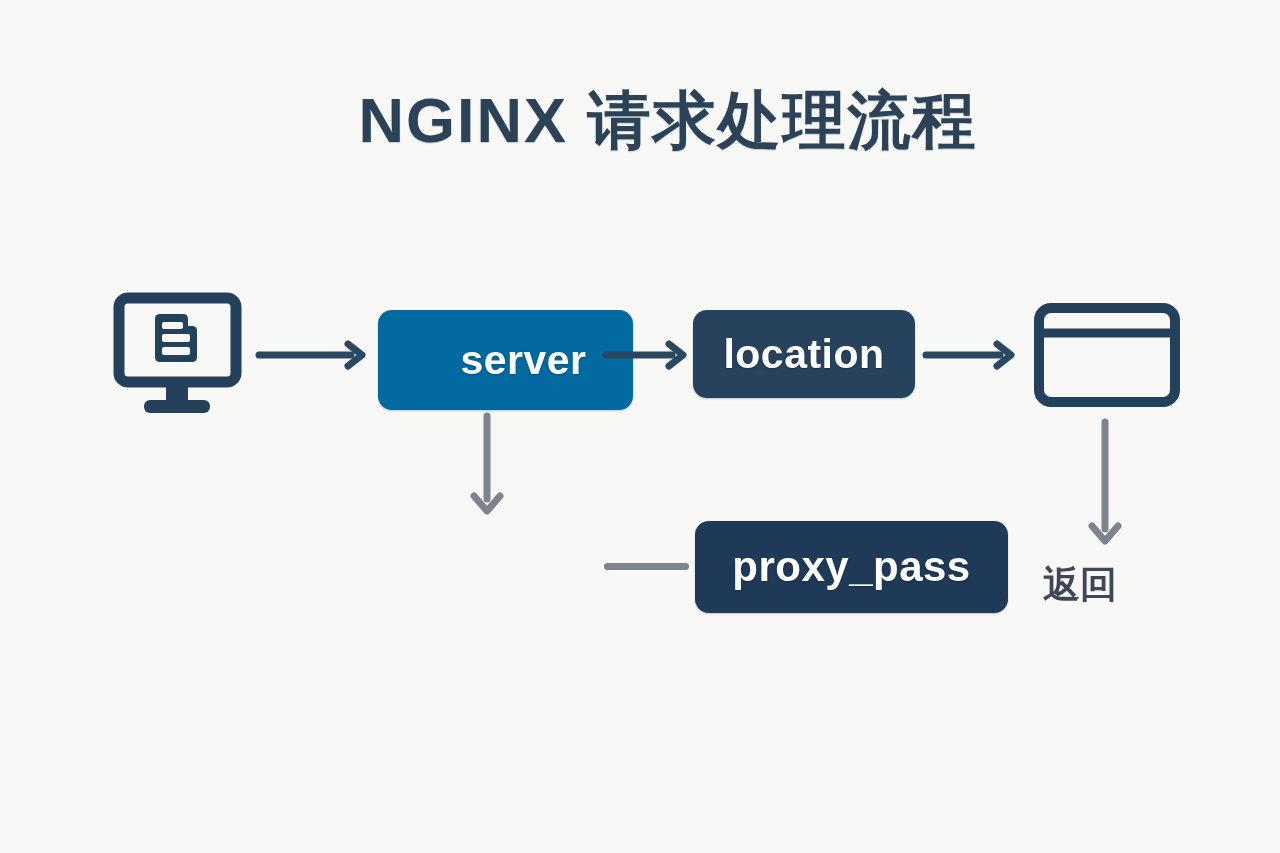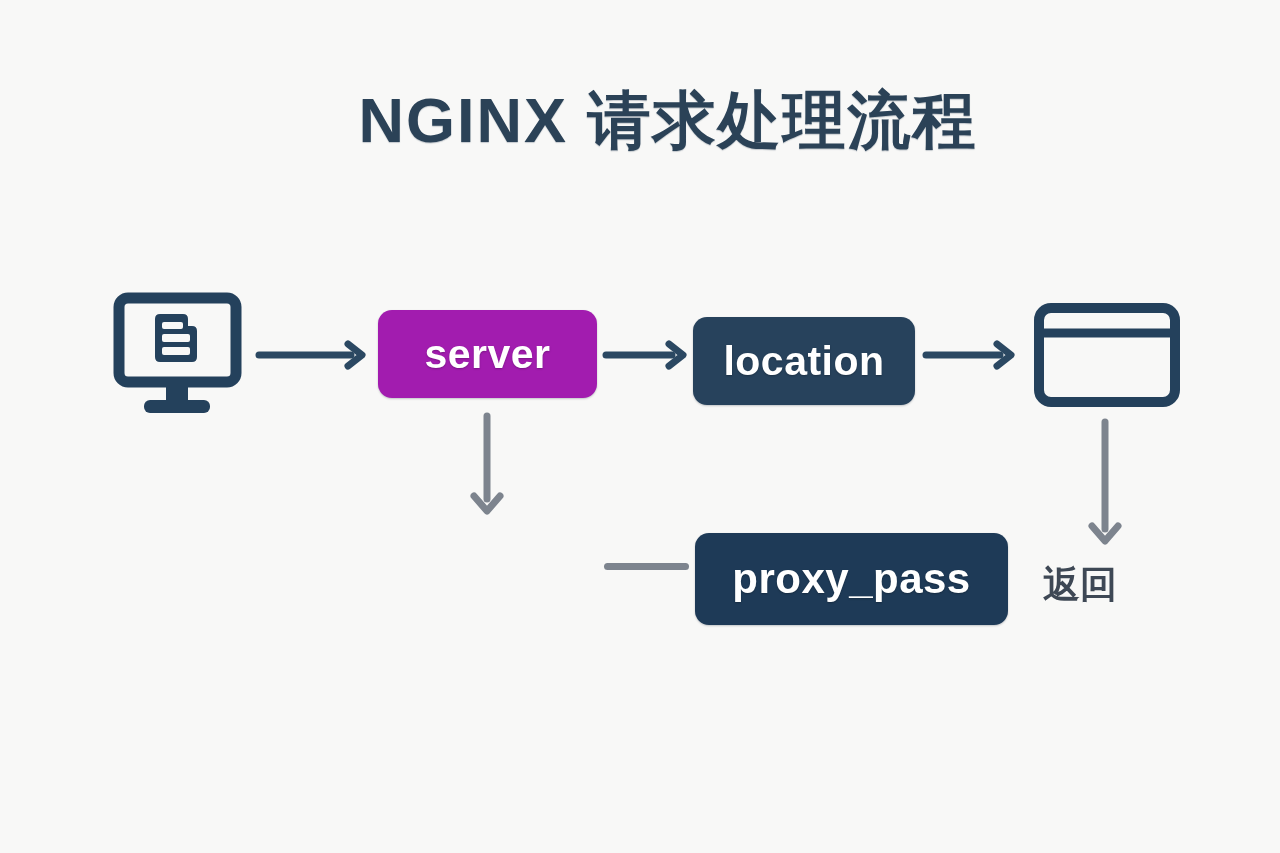--- a/index.html
+++ b/index.html
@@ -33,24 +33,24 @@
     align-items: center;
     justify-content: center;
     border-radius: 14px;
     color: #ffffff;
     font-size: 41px;
     font-weight: 700;
     letter-spacing: 0.5px;
     text-shadow: 0 1px 2px rgba(0,0,0,0.25);
     box-shadow: 0 1px 2px rgba(30,45,60,0.25);
   }
-  .box-server   { left: 378px; top: 310px; width: 219px; height: 88px; background: #a21caf; }
-  .box-location { left: 693px; top: 317px; width: 222px; height: 88px; background: #27425c; }
+  .box-server   { left: 378px; top: 310px; width: 219px; height: 100px; background: #0369a1; padding-left: 36px; }
+  .box-location { left: 693px; top: 310px; width: 222px; height: 88px; background: #27425c; }
   .box-rewrite  { left: 380px; top: 522px; width: 217px; height: 88px; background: #868d96; }
-  .box-proxy    { left: 695px; top: 533px; width: 313px; height: 92px; background: #1e3a57; font-size: 42px; }
+  .box-proxy    { left: 695px; top: 521px; width: 313px; height: 92px; background: #1e3a57; font-size: 42px; }
   .icon-wrap { position: absolute; }
   .edge { position: absolute; }
   .return-label {
     position: absolute;
     left: 1043px;
     top: 560px;
     width: 130px;
     text-align: left;
     font-size: 37px;
     font-weight: 700;

